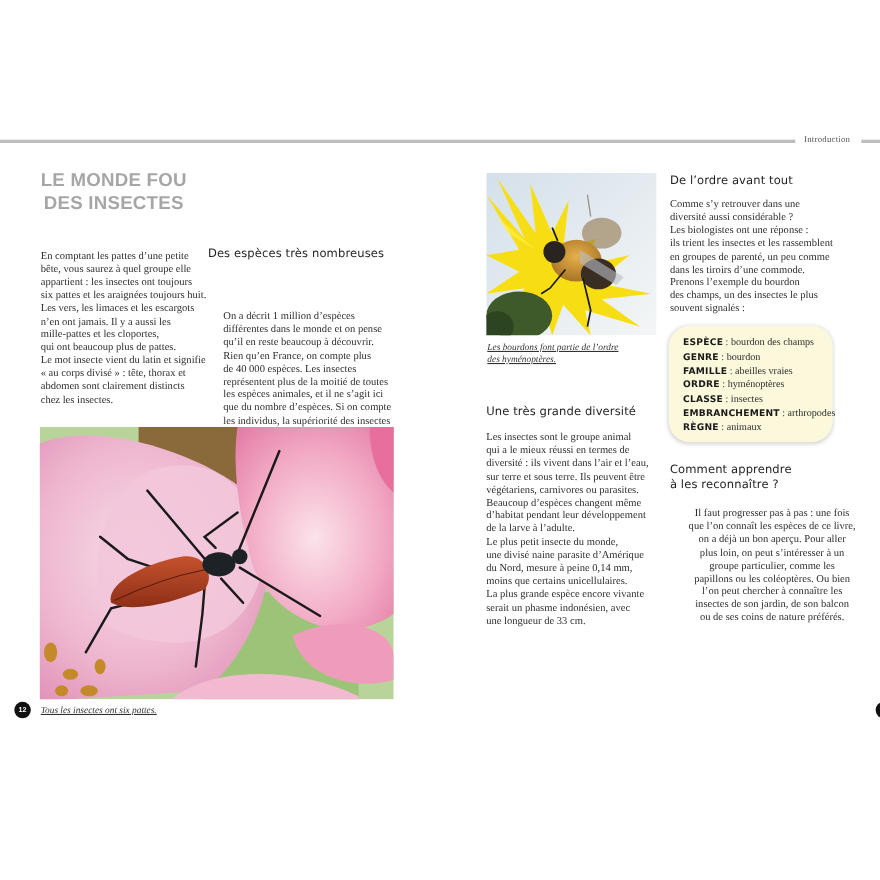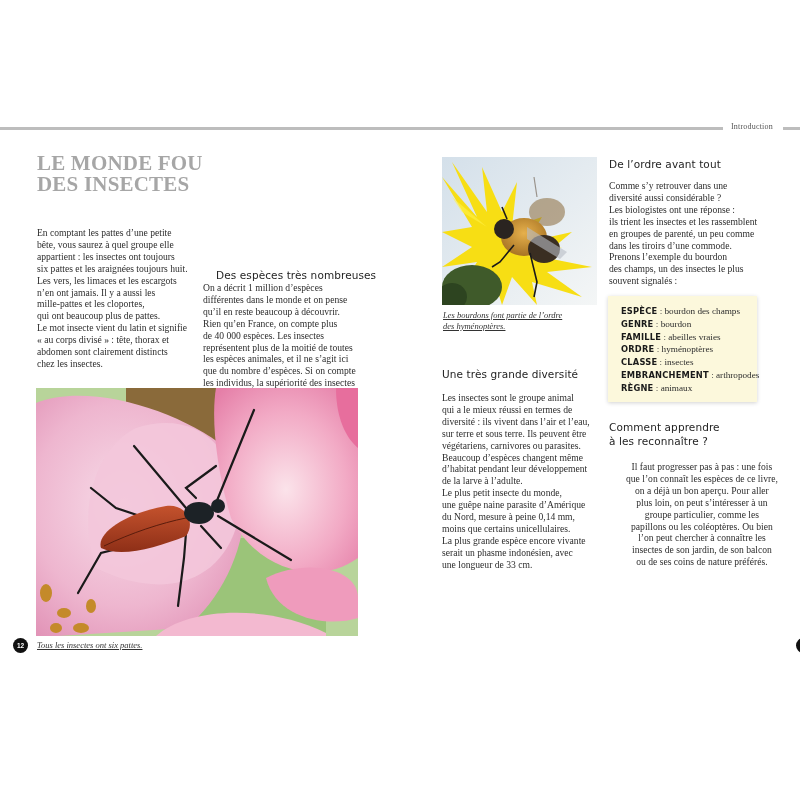--- a/index.html
+++ b/index.html
@@ -4,36 +4,36 @@
   <style>
     * { box-sizing: border-box; margin: 0; padding: 0; }
     html, body { width: 800px; height: 800px; background: #ffffff; overflow: hidden; }
     body { position: relative; font-family: "Liberation Serif", serif; color: #2a2a2a; }
 
     .rule { position: absolute; left: 0; top: 127px; height: 3px; background: #bdbdbd; }
     .rule.left { width: 723px; }
     .rule.right { left: 783px; width: 17px; }
     .section-label { position: absolute; left: 731px; top: 122px; font-family: Liberation Serif, serif; font-size: 8px; color: #555; letter-spacing: 0.2px; }
 
-    .main-title { position: absolute; left: 37px; top: 153px; font-family: Liberation Serif, serif; font-weight: bold; font-size: 21px; line-height: 21px; color: #a6a6a6; letter-spacing: 0.2px; }
+    .main-title { position: absolute; left: 37px; top: 153px; font-family: Liberation Sans, sans-serif; font-weight: bold; font-size: 17px; line-height: 21px; color: #a6a6a6; letter-spacing: 0.2px; text-align: center; }
     .main-title span { display: block; }
 
     .body-text { position: absolute; font-size: 9.6px; line-height: 11.9px; color: #2d2d2d; }
     .body-text span { display: block; white-space: nowrap; }
 
     .heading { position: absolute; font-family: "DejaVu Sans", sans-serif; font-size: 10.5px; line-height: 13.5px; color: #1e1e1e; font-weight: 500; letter-spacing: 0.1px; }
     .heading span { display: block; white-space: nowrap; }
 
     .caption { position: absolute; font-style: italic; font-size: 8.5px; line-height: 10.5px; color: #333; text-decoration: underline; }
     .caption span { display: block; white-space: nowrap; }
 
     .photo { position: absolute; overflow: hidden; }
     .photo svg { display: block; }
 
-    .taxo-box { position: absolute; left: 608px; top: 296px; width: 149px; height: 106px; background: #fcf8dc; box-shadow: 0 1px 4px rgba(0,0,0,0.18); padding: 9px 0 0 13px; }
+    .taxo-box { position: absolute; left: 608px; top: 296px; width: 149px; height: 106px; background: #fcf8dc; box-shadow: 0 1px 4px rgba(0,0,0,0.18); padding: 9px 0 0 13px; border-radius: 19px; }
     .taxo-row { font-size: 9.2px; line-height: 12.8px; white-space: nowrap; color: #2d2d2d; }
     .taxo-key { font-family: "DejaVu Sans", sans-serif; font-weight: bold; font-size: 8.3px; color: #1a1a1a; letter-spacing: 0.2px; }
 
     .page-num { position: absolute; width: 15px; height: 15px; border-radius: 50%; background: #111; color: #fff; font-family: Liberation Sans, sans-serif; font-weight: bold; font-size: 6.5px; display: flex; align-items: center; justify-content: center; }
   </style>
 </head>
 <body>
 
 <div class="rule left"></div>
 <div class="section-label">Introduction</div>
@@ -52,21 +52,21 @@
   <span>Les vers, les limaces et les escargots</span>
   <span>n’en ont jamais. Il y a aussi les</span>
   <span>mille-pattes et les cloportes,</span>
   <span>qui ont beaucoup plus de pattes.</span>
   <span>Le mot insecte vient du latin et signifie</span>
   <span>« au corps divisé » : tête, thorax et</span>
   <span>abdomen sont clairement distincts</span>
   <span>chez les insectes.</span>
 </div>
 
-<h2 class="heading" style="left:216px; top:225px;margin-top:44px;">
+<h2 class="heading" style="left:189px; top:225px;">
   <span>Des espèces très nombreuses</span>
 </h2>
 <div class="body-text" style="left:203px; top:250px;margin-top:32px;">
   <span>On a décrit 1 million d’espèces</span>
   <span>différentes dans le monde et on pense</span>
   <span>qu’il en reste beaucoup à découvrir.</span>
   <span>Rien qu’en France, on compte plus</span>
   <span>de 40 000 espèces. Les insectes</span>
   <span>représentent plus de la moitié de toutes</span>
   <span>les espèces animales, et il ne s’agit ici</span>
@@ -178,21 +178,21 @@
 <div class="body-text" style="left:442px; top:392px;">
   <span>Les insectes sont le groupe animal</span>
   <span>qui a le mieux réussi en termes de</span>
   <span>diversité : ils vivent dans l’air et l’eau,</span>
   <span>sur terre et sous terre. Ils peuvent être</span>
   <span>végétariens, carnivores ou parasites.</span>
   <span>Beaucoup d’espèces changent même</span>
   <span>d’habitat pendant leur développement</span>
   <span>de la larve à l’adulte.</span>
   <span>Le plus petit insecte du monde,</span>
-  <span>une guêpe naine parasite d’Amérique</span>
+  <span>une divisé naine parasite d’Amérique</span>
   <span>du Nord, mesure à peine 0,14 mm,</span>
   <span>moins que certains unicellulaires.</span>
   <span>La plus grande espèce encore vivante</span>
   <span>serait un phasme indonésien, avec</span>
   <span>une longueur de 33 cm.</span>
 </div>
 
 <h2 class="heading" style="left:609px; top:158px;">
   <span>De l’ordre avant tout</span>
 </h2>

